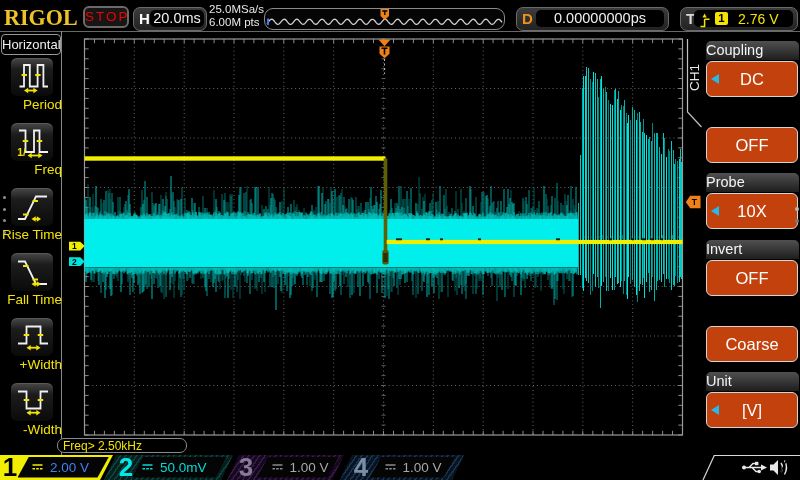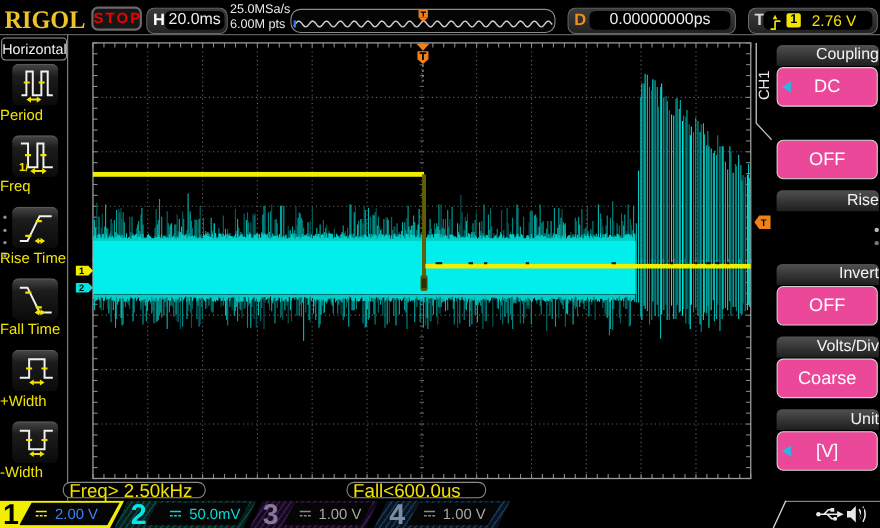--- a/index.html
+++ b/index.html
@@ -1,36 +1,36 @@
 <!DOCTYPE html>
 <html><head><meta charset="utf-8"><style>
 html,body{margin:0;padding:0;background:#000;}
 #scr{position:relative;width:800px;height:480px;background:#000;overflow:hidden;
  font-family:"Liberation Sans",sans-serif;}
 .logo{position:absolute;left:4px;top:5px;font-family:"Liberation Serif",serif;font-weight:bold;
  font-size:23px;color:#eec32a;letter-spacing:0px;transform:scaleX(0.96);transform-origin:left}
 .stop{position:absolute;left:83px;top:6px;width:42px;height:18px;border:2px solid #6a6a6a;border-radius:6px;
- background:#161616;color:#f20000;font-weight:bold;font-size:13.5px;letter-spacing:2px;text-align:center;line-height:18px}
+ background:#161616;color:#f20000;font-weight:normal;font-size:13.5px;letter-spacing:2px;text-align:center;line-height:18px}
 .obox{position:absolute;background:linear-gradient(#3c3c3c,#222);border:1px solid #6a6a6a;border-radius:7px}
 .oletter{position:absolute;left:5px;top:1.5px;font-weight:bold;font-size:15px}
 .ibox{position:absolute;top:1.5px;height:17px;background:#000;border-radius:5px;color:#f0f0f0;
  font-size:14.5px;text-align:center;line-height:17px}
 .hdr{position:absolute;left:1px;top:34px;width:58px;height:19px;border:1px solid #989898;border-radius:4px;
  color:#f0f0f0;font-size:13px;text-align:center;line-height:19px}
 .mbtn{position:absolute;left:10px;width:42px;height:38px;border-radius:7px;
  background:linear-gradient(#484848,#1c1c1c 30%,#0a0a0a);border:1px solid #000;box-shadow:inset 0 1px 0 #5a5a5a}
-.mlbl{position:absolute;left:0;width:62px;text-align:left;color:#f2e400;font-size:13.5px}
+.mlbl{position:absolute;left:0;width:62px;text-align:right;color:#f2e400;font-size:13.5px}
 .rlbl{position:absolute;left:706px;width:93px;height:19px;border-radius:5px 5px 0 0;
- background:linear-gradient(#505050,#1e1e1e);color:#f4f4f4;font-size:14.5px;text-align:right;line-height:19px}
-.rval{position:absolute;left:706px;width:90px;height:34px;background:#ec4899;border:1.5px solid #d4d4d4;
+ background:linear-gradient(#505050,#1e1e1e);color:#f4f4f4;font-size:14.5px;text-align:left;line-height:19px}
+.rval{position:absolute;left:706px;width:90px;height:34px;background:#c2410c;border:1.5px solid #d4d4d4;
  border-radius:6px;color:#fff;font-size:16.5px;text-align:center;line-height:34px}
 .tri{position:absolute;left:4px;top:11.5px;width:0;height:0;border-top:5.5px solid transparent;
  border-bottom:5.5px solid transparent;border-right:8px solid #28b8e8}
 .meas{position:absolute;top:437.5px;height:15.5px;background:#000;border:1px solid #8a8a8a;border-radius:7px;
- color:#f2e400;font-size:17px;line-height:15px;padding-left:5px;box-sizing:border-box}
+ color:#f2e400;font-size:12px;line-height:15px;padding-left:5px;box-sizing:border-box}
 </style></head><body>
 <div id="scr">
 <div style="position:absolute;left:0;top:30.5px;width:800px;height:1px;background:#686868"></div>
 
 <div class="logo">RIGOL</div>
 <div class="stop">STOP</div>
 <div class="obox" style="left:133px;top:7px;width:72px;height:22px">
   <span class="oletter" style="color:#fff">H</span>
   <div class="ibox" style="left:16px;width:54px">20.0ms</div>
 </div>
@@ -478,45 +478,44 @@
 <path d="M69 241.7 H80.3 L84.6 246.1 L80.3 250.5 H69 Z" fill="#f2ee00"></path>
 <text x="74.3" y="249.2" font-size="8.5" font-weight="bold" fill="#000" text-anchor="middle" font-family="Liberation Sans">1</text>
 <path d="M69 257.2 H80.3 L84.6 261.6 L80.3 266 H69 Z" fill="#00e4e0"></path>
 <text x="74.3" y="264.7" font-size="8.5" font-weight="bold" fill="#000" text-anchor="middle" font-family="Liberation Sans">2</text>
 <path d="M700.5 195.8 V208.2 H690.2 L685.8 202 L690.2 195.8 Z" fill="#f08018"></path>
 <text x="694.3" y="205.2" font-size="8.5" font-weight="bold" fill="#000" text-anchor="middle" font-family="Liberation Sans">T</text>
 <path d="M687.5 39 V112 L701.5 127" stroke="#c0c0c0" stroke-width="1.2" fill="none"></path>
 <text x="701" y="79.5" font-size="13.5" fill="#e8e8e8" font-family="Liberation Sans" transform="rotate(-90 699 79.5)" text-anchor="middle">CH1</text>
 </svg>
 <div class="meas" style="left:57px;width:130px">Freq&gt; 2.50kHz</div>
-<div class="meas" style="left:315px;width:127px">Fall&lt;600.0us</div>
 <div class="rlbl" style="top:41px">Coupling</div>
 <div class="rval" style="top:61px"><span class="tri"></span>DC</div>
 <div class="rval" style="top:127px">OFF</div>
-<div class="rlbl" style="top:173px">Rise</div>
+<div class="rlbl" style="top:173px">Probe</div>
+<div class="rval" style="top:193px"><span class="tri"></span>10X</div>
 <div class="rlbl" style="top:240px">Invert</div>
 <div class="rval" style="top:260px">OFF</div>
-<div class="rlbl" style="top:306px">Volts/Div</div>
 <div class="rval" style="top:326px">Coarse</div>
 <div class="rlbl" style="top:372px">Unit</div>
 <div class="rval" style="top:392px"><span class="tri"></span>[V]</div>
 <div style="position:absolute;left:795px;top:207px;width:4px;height:4px;border-radius:50%;background:#b8b8b8"></div>
 <div style="position:absolute;left:795px;top:219px;width:4px;height:4px;border-radius:50%;background:#787878"></div>
 <div style="position:absolute;left:0;top:455px;width:113px;height:25px;background:#f2ee00;clip-path:polygon(0 0,113px 0,100px 100%,0 100%)"></div>
 <div style="position:absolute;left:2px;top:455px;width:16px;height:25px;color:#000;font-size:26px;font-weight:bold;text-align:center;line-height:24px">1</div>
 <div style="position:absolute;left:17.5px;top:456.5px;width:91.5px;height:21px;background:#050505;clip-path:polygon(11.5px 0,100% 0,calc(100% - 11.5px) 100%,0 100%);display:flex;align-items:center;padding-left:14.5px;box-sizing:border-box;gap:7px">
       <svg width="11" height="10" viewBox="0 0 11 10" style="flex:none">
         <path d="M0.5 3 H10.5" stroke="#f2ee00" stroke-width="1.4" fill="none"></path>
         <path d="M0.5 6.8 H3 M4.2 6.8 H6.8 M8 6.8 H10.5" stroke="#f2ee00" stroke-width="1.4" fill="none"></path>
       </svg>
       <span style="color:#3b82f6;font-size:13.5px">2.00 V</span>
     </div>
 <div style="position:absolute;left:104px;top:455px;width:129px;height:25px;background:repeating-linear-gradient(125deg,#0e443f 0 1.4px,#051f1d 1.4px 4.4px);clip-path:polygon(12px 0,100% 0,calc(100% - 12px) 100%,0 100%)"></div>
     <div style="position:absolute;left:117px;top:455px;width:18px;height:25px;color:#00e8e8;font-size:26px;font-weight:bold;text-align:center;line-height:24px">2</div>
-    <div style="position:absolute;left:132px;top:456.5px;width:95px;height:21px;background:#050505;clip-path:polygon(11.5px 0,100% 0,calc(100% - 11.5px) 100%,0 100%);display:flex;align-items:center;padding-left:22px;box-sizing:border-box;gap:7px">
+    <div style="position:absolute;left:132px;top:456.5px;width:95px;height:21px;background:#050505;clip-path:polygon(11.5px 0,100% 0,calc(100% - 11.5px) 100%,0 100%);display:flex;align-items:center;padding-left:10px;box-sizing:border-box;gap:7px">
       <svg width="11" height="10" viewBox="0 0 11 10" style="flex:none">
         <path d="M0.5 3 H10.5" stroke="#00dcd8" stroke-width="1.4" fill="none"></path>
         <path d="M0.5 6.8 H3 M4.2 6.8 H6.8 M8 6.8 H10.5" stroke="#00dcd8" stroke-width="1.4" fill="none"></path>
       </svg>
       <span style="color:#00dcd8;font-size:13.5px">50.0mV</span>
     </div>
 <div style="position:absolute;left:227px;top:455px;width:117px;height:25px;background:repeating-linear-gradient(125deg,#381c46 0 1.4px,#170821 1.4px 4.4px);clip-path:polygon(12px 0,100% 0,calc(100% - 12px) 100%,0 100%)"></div>
     <div style="position:absolute;left:237px;top:455px;width:18px;height:25px;color:#88789a;font-size:26px;font-weight:bold;text-align:center;line-height:24px">3</div>
     <div style="position:absolute;left:257px;top:456.5px;width:82px;height:21px;background:#050505;clip-path:polygon(11.5px 0,100% 0,calc(100% - 11.5px) 100%,0 100%);display:flex;align-items:center;padding-left:14.5px;box-sizing:border-box;gap:7px">
       <svg width="11" height="10" viewBox="0 0 11 10" style="flex:none">

